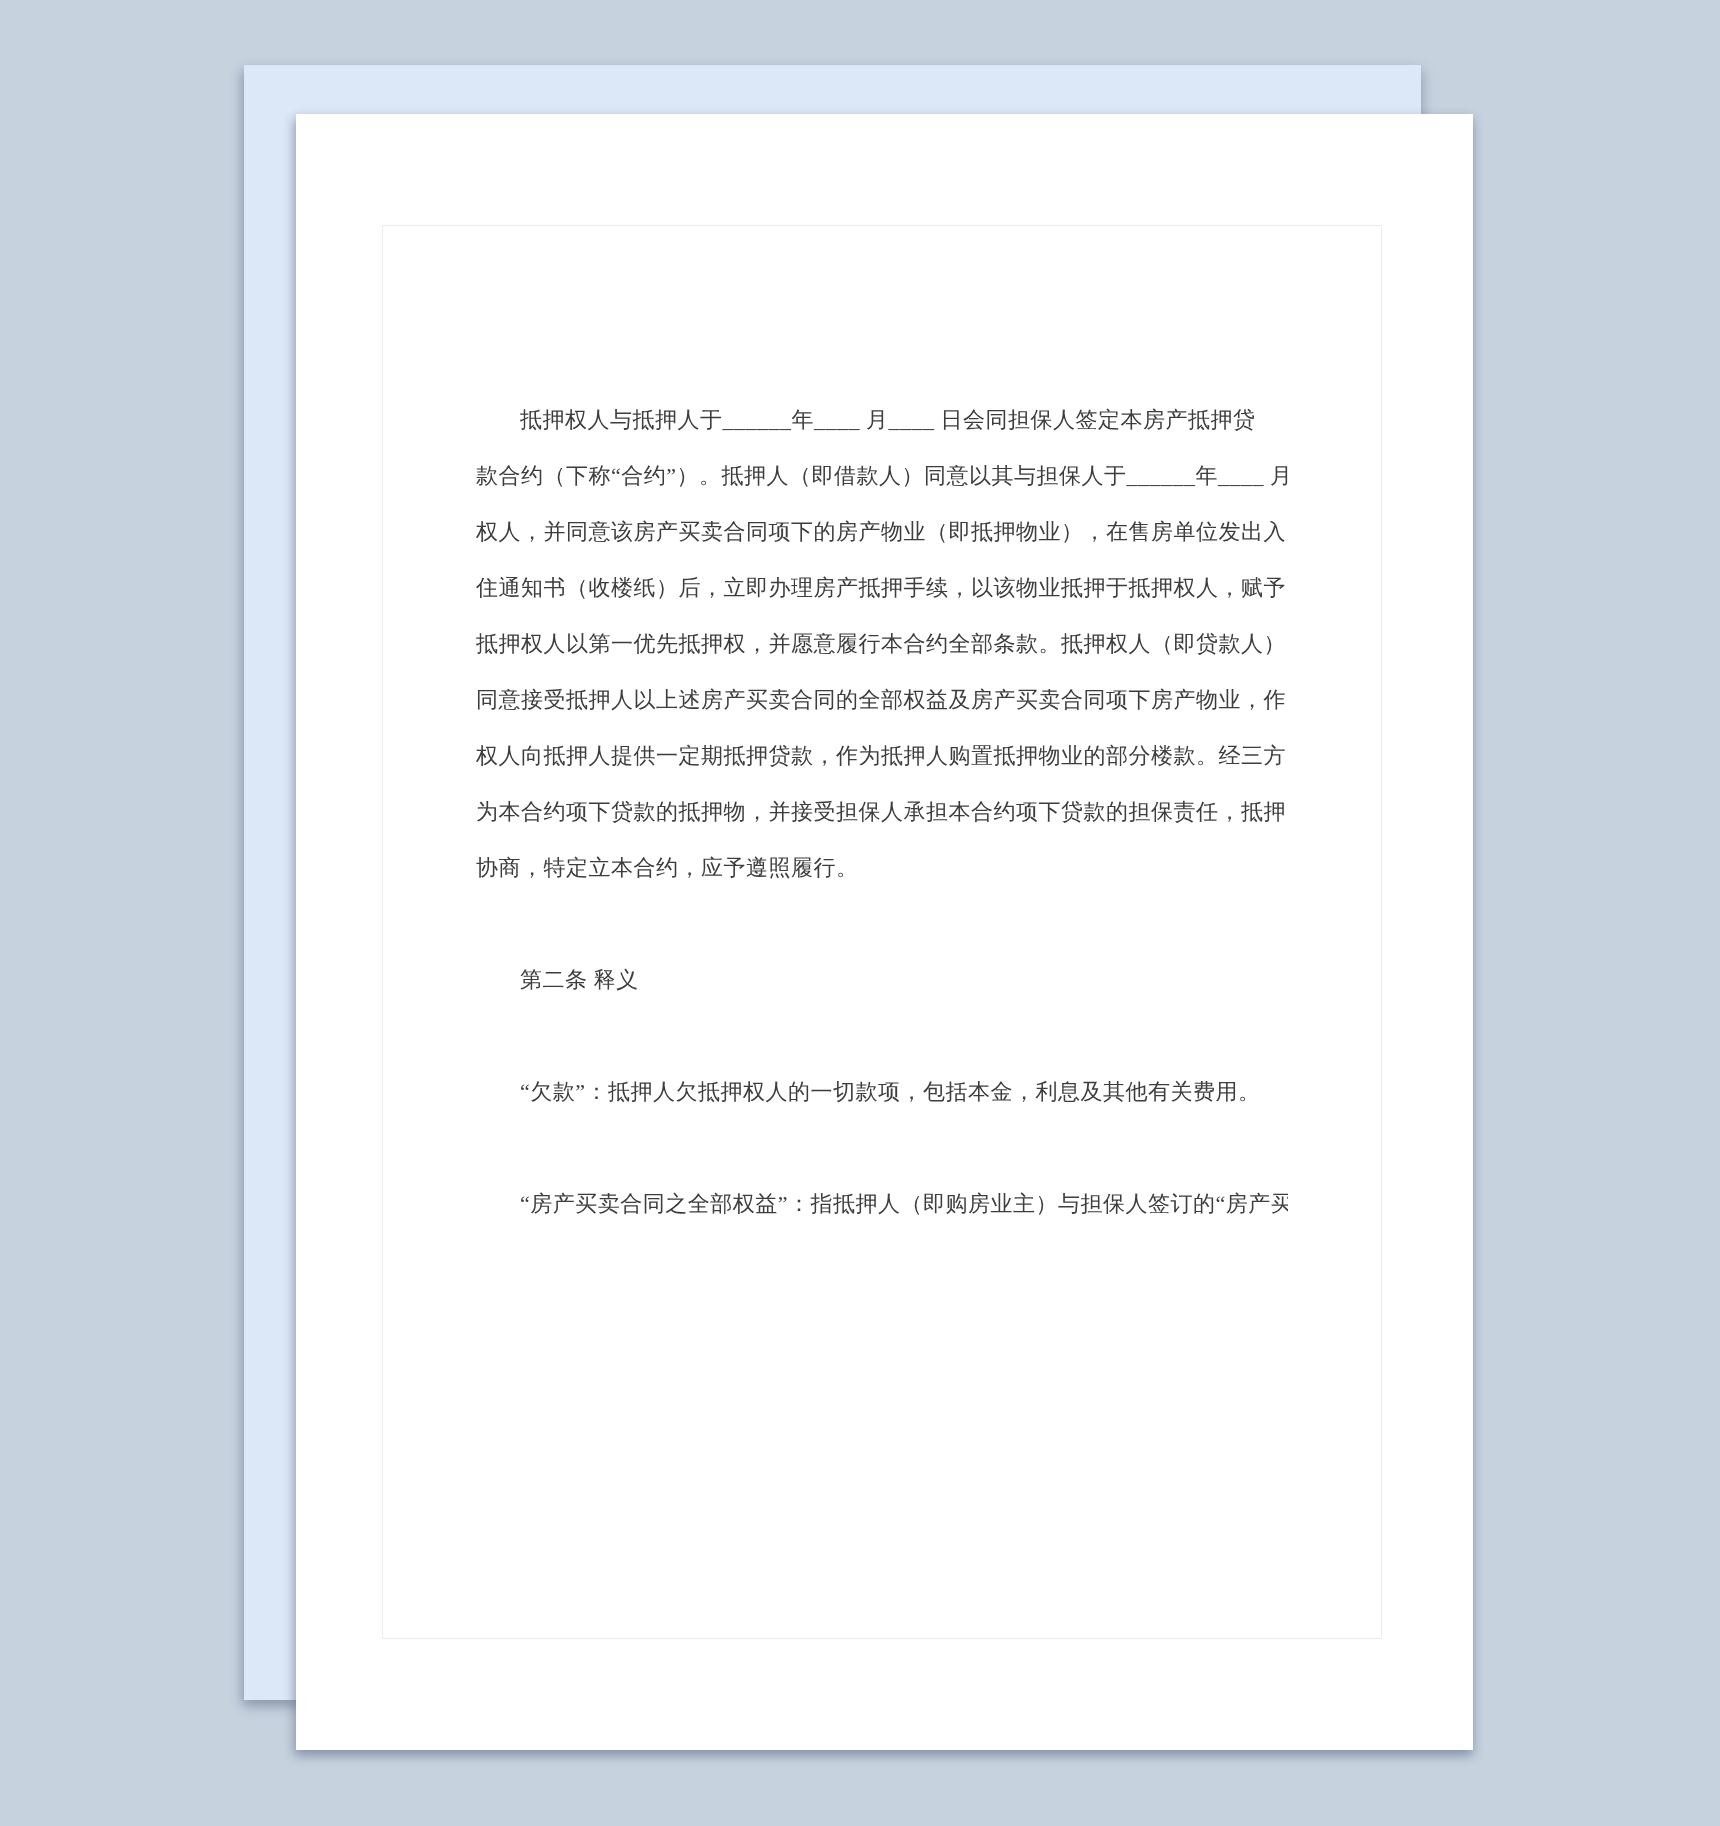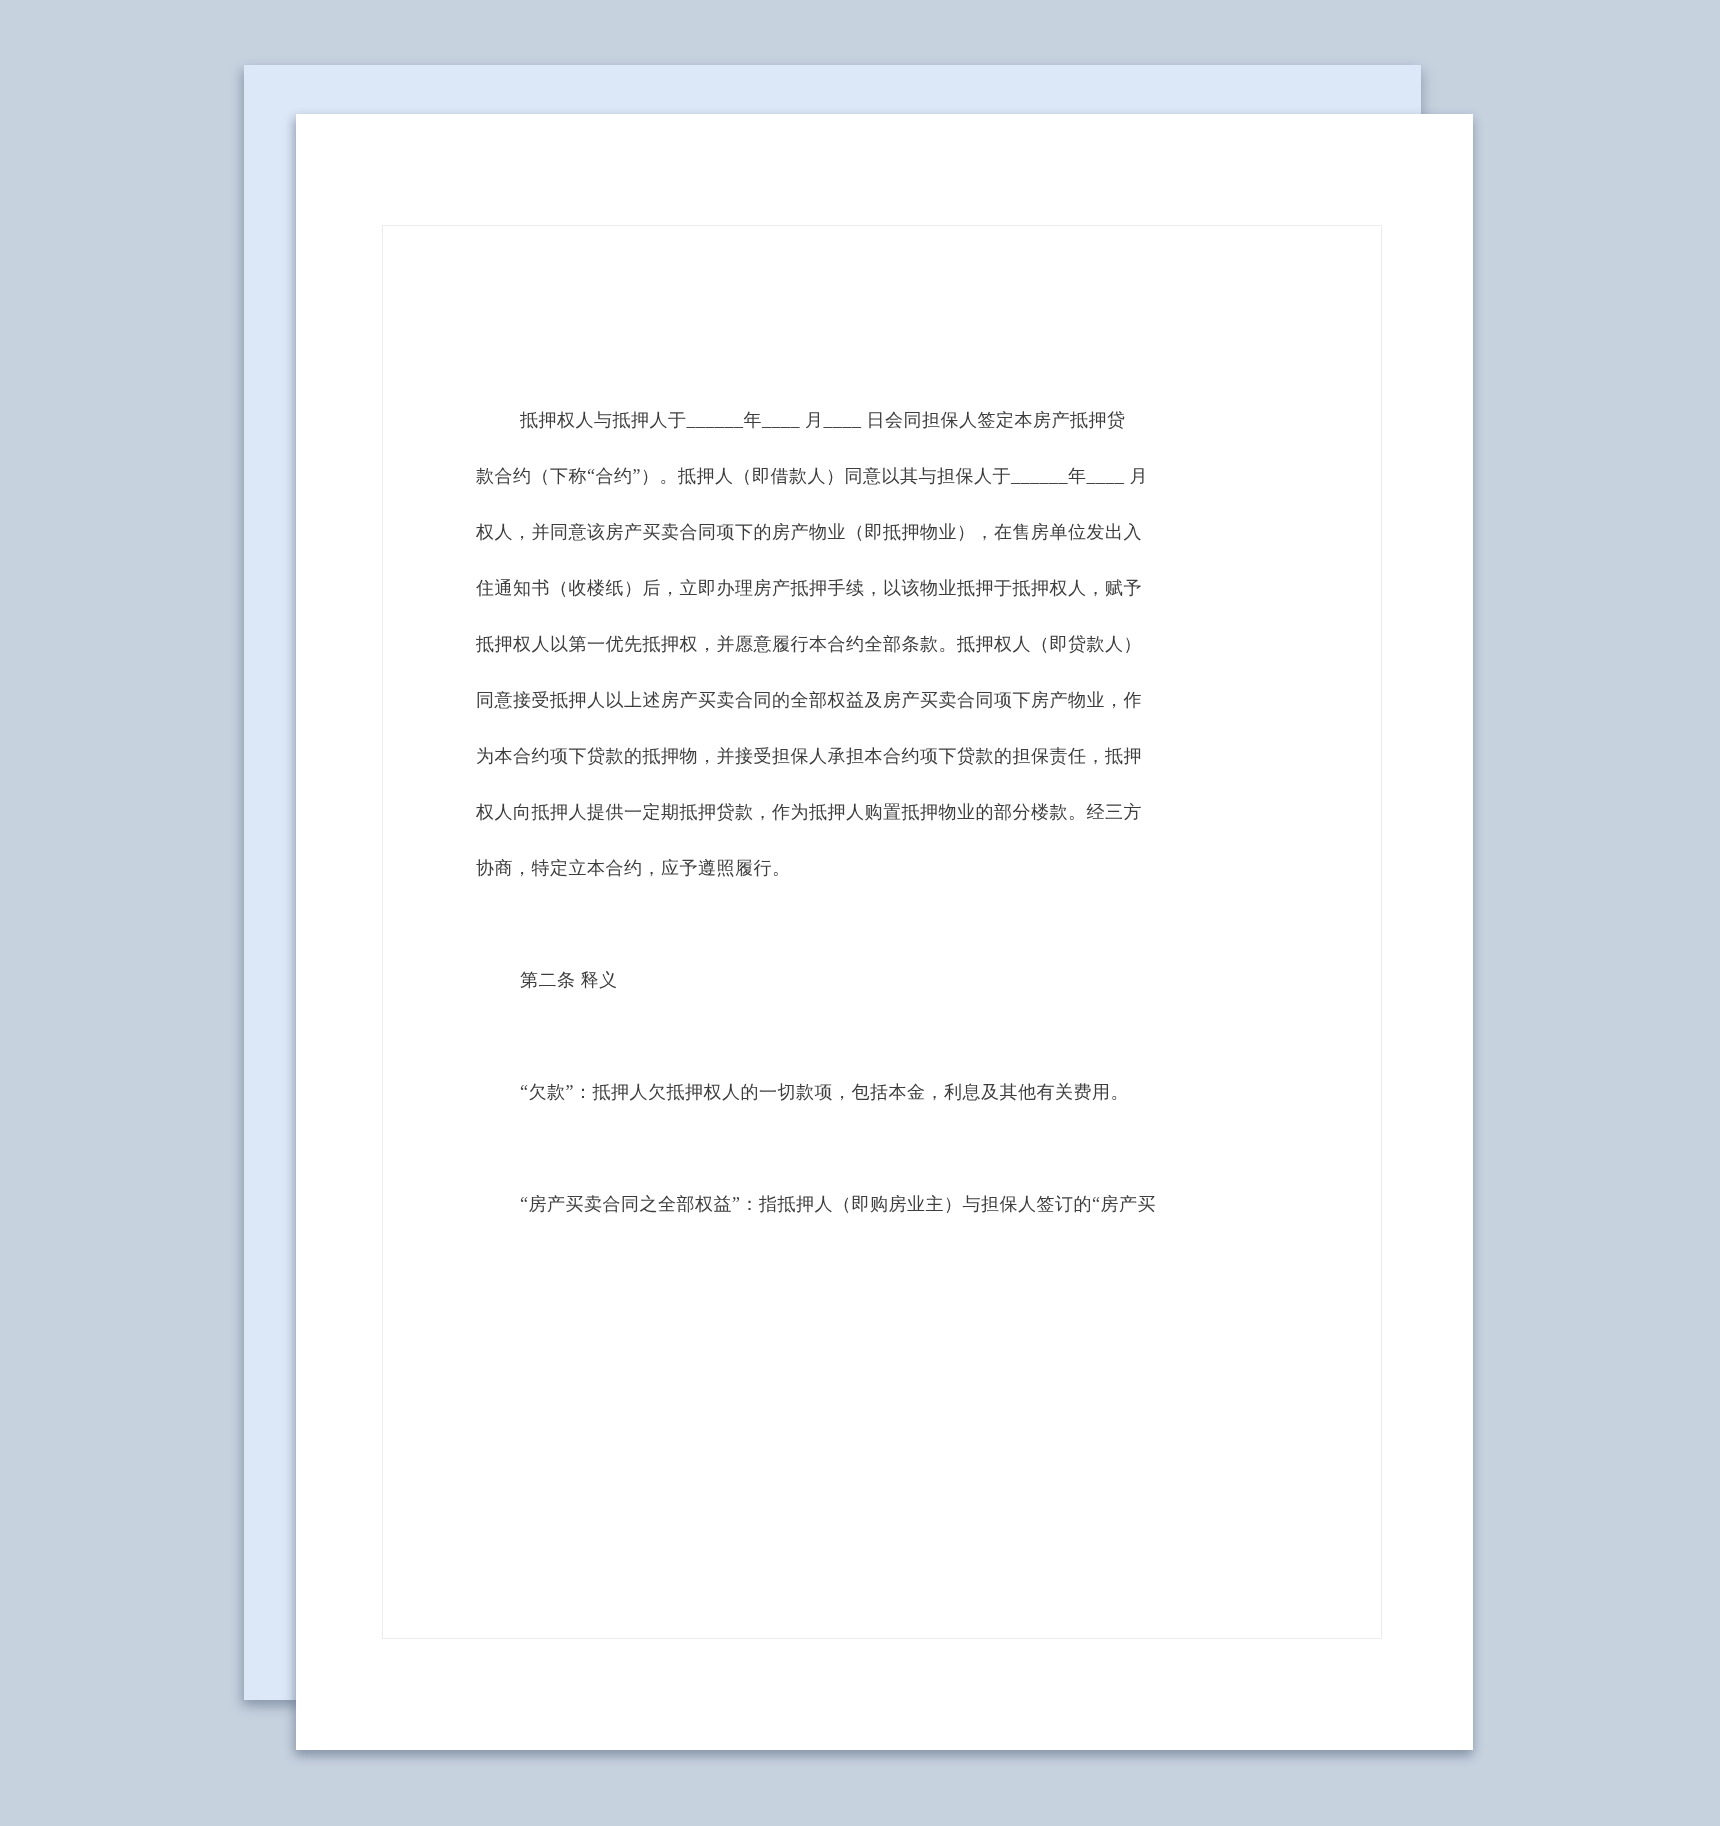--- a/index.html
+++ b/index.html
@@ -34,21 +34,21 @@
   .content-frame{
     position:absolute;
     left:86px;top:111px;
     width:1000px;height:1414px;
     border:1px solid var(--frame-border);
     overflow:hidden;
   }
   .document-text{
     padding:166px 93px 0 93px;
     color:var(--text);
-    font-size:18px;
+    font-size:22px;
     line-height:56px;
     letter-spacing:0.5px;
   }
   .paragraph{margin-bottom:56px;}
   .text-line{
     white-space:nowrap;
     overflow:hidden;
     height:56px;
   }
   .text-line.indent{padding-left:44px;}
@@ -61,22 +61,22 @@
 <div class="front-sheet">
   <div class="content-frame">
     <div class="document-text">
         <div class="paragraph">
           <div class="text-line indent">抵押权人与抵押人于______年____ 月____ 日会同担保人签定本房产抵押贷</div>
           <div class="text-line">款合约（下称“合约”）。抵押人（即借款人）同意以其与担保人于______年____ 月</div>
           <div class="text-line">权人，并同意该房产买卖合同项下的房产物业（即抵押物业），在售房单位发出入</div>
           <div class="text-line">住通知书（收楼纸）后，立即办理房产抵押手续，以该物业抵押于抵押权人，赋予</div>
           <div class="text-line">抵押权人以第一优先抵押权，并愿意履行本合约全部条款。抵押权人（即贷款人）</div>
           <div class="text-line">同意接受抵押人以上述房产买卖合同的全部权益及房产买卖合同项下房产物业，作</div>
+          <div class="text-line">权人向抵押人提供一定期抵押贷款，作为抵押人购置抵押物业的部分楼款。经三方</div>
           <div class="text-line">为本合约项下贷款的抵押物，并接受担保人承担本合约项下贷款的担保责任，抵押</div>
-          <div class="text-line">权人向抵押人提供一定期抵押贷款，作为抵押人购置抵押物业的部分楼款。经三方</div>
           <div class="text-line">协商，特定立本合约，应予遵照履行。</div>
         </div>
         <div class="paragraph">
           <div class="text-line indent">第二条 释义</div>
         </div>
         <div class="paragraph">
           <div class="text-line indent">“欠款”：抵押人欠抵押权人的一切款项，包括本金，利息及其他有关费用。</div>
         </div>
         <div class="paragraph">
           <div class="text-line indent">“房产买卖合同之全部权益”：指抵押人（即购房业主）与担保人签订的“房产买</div>

